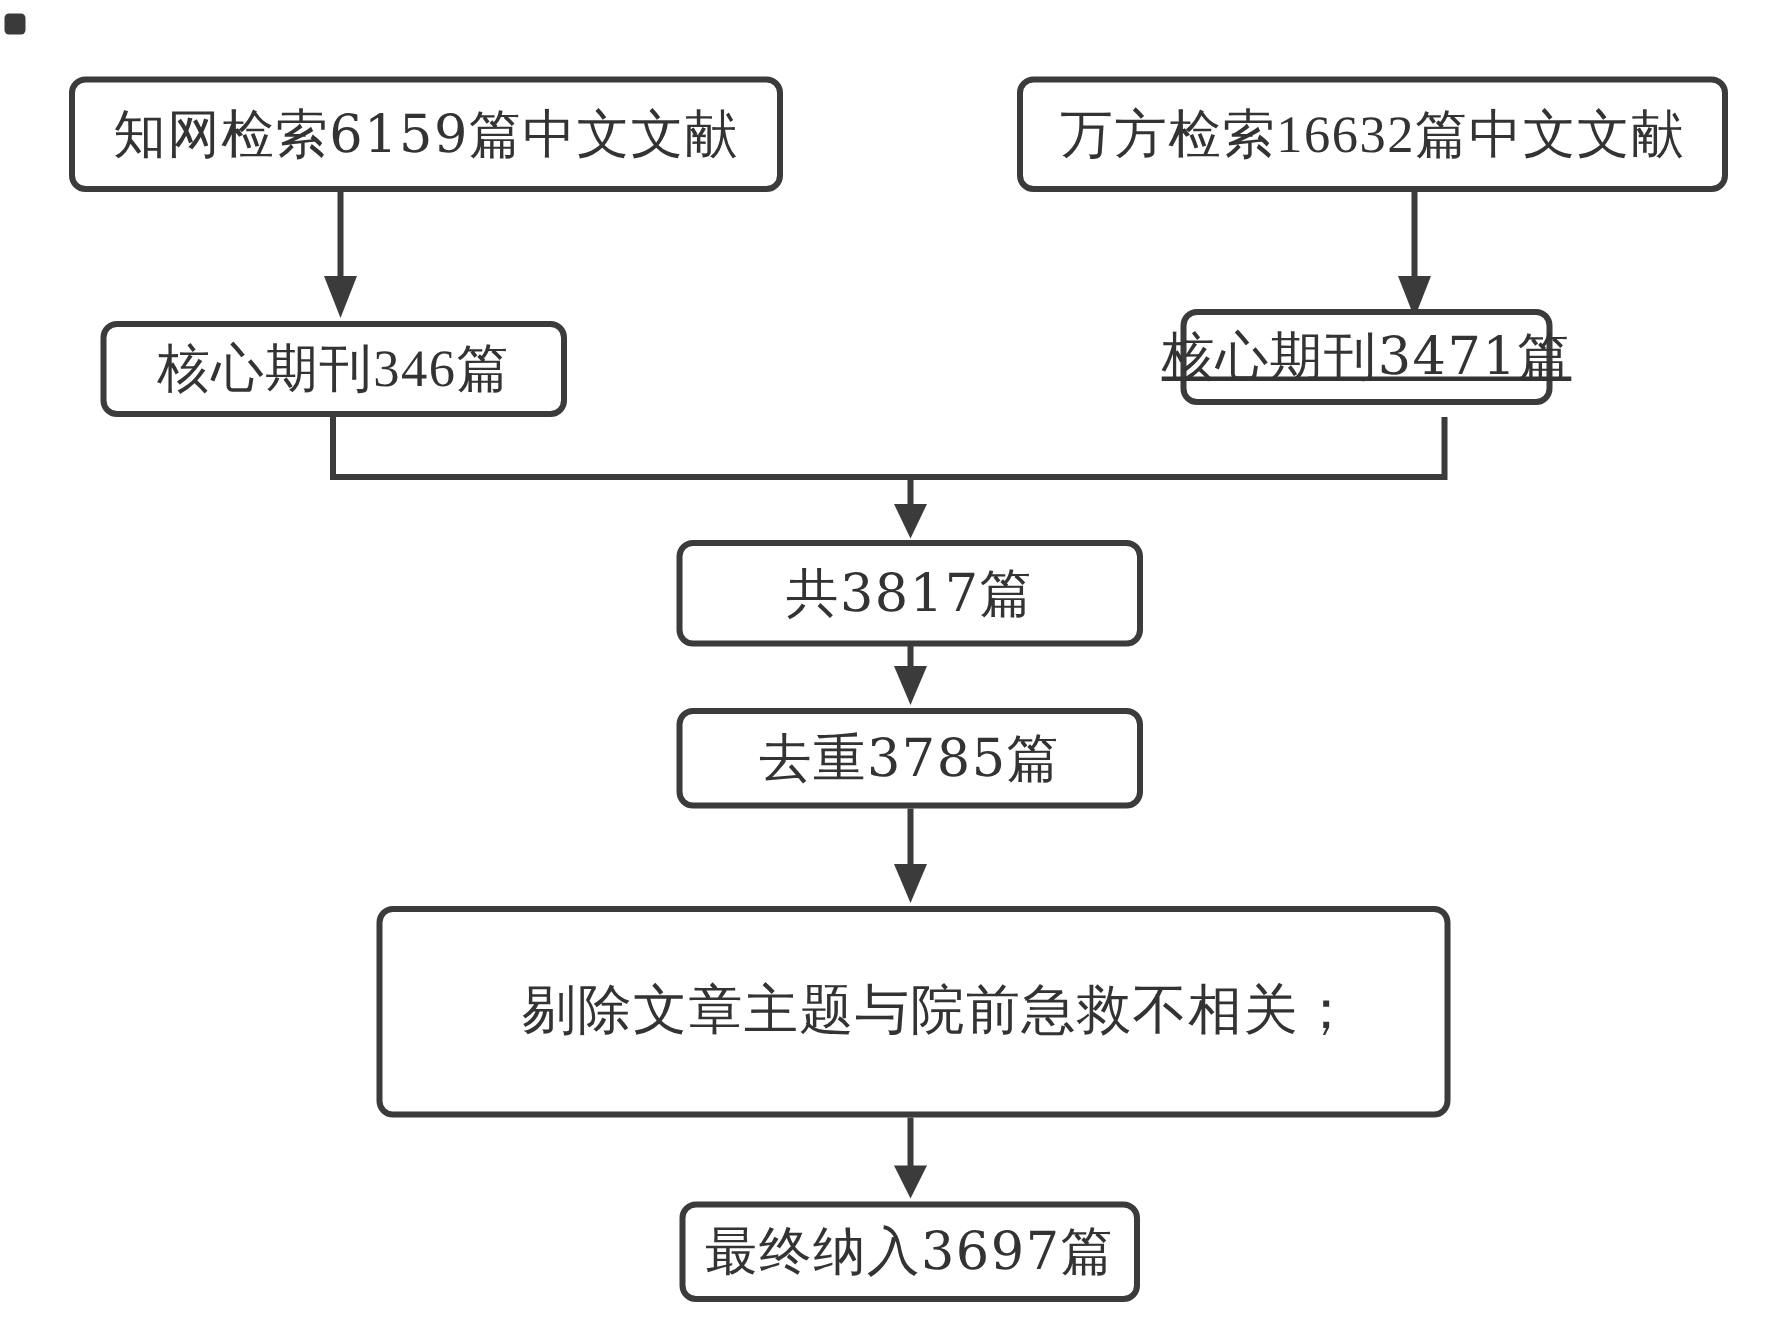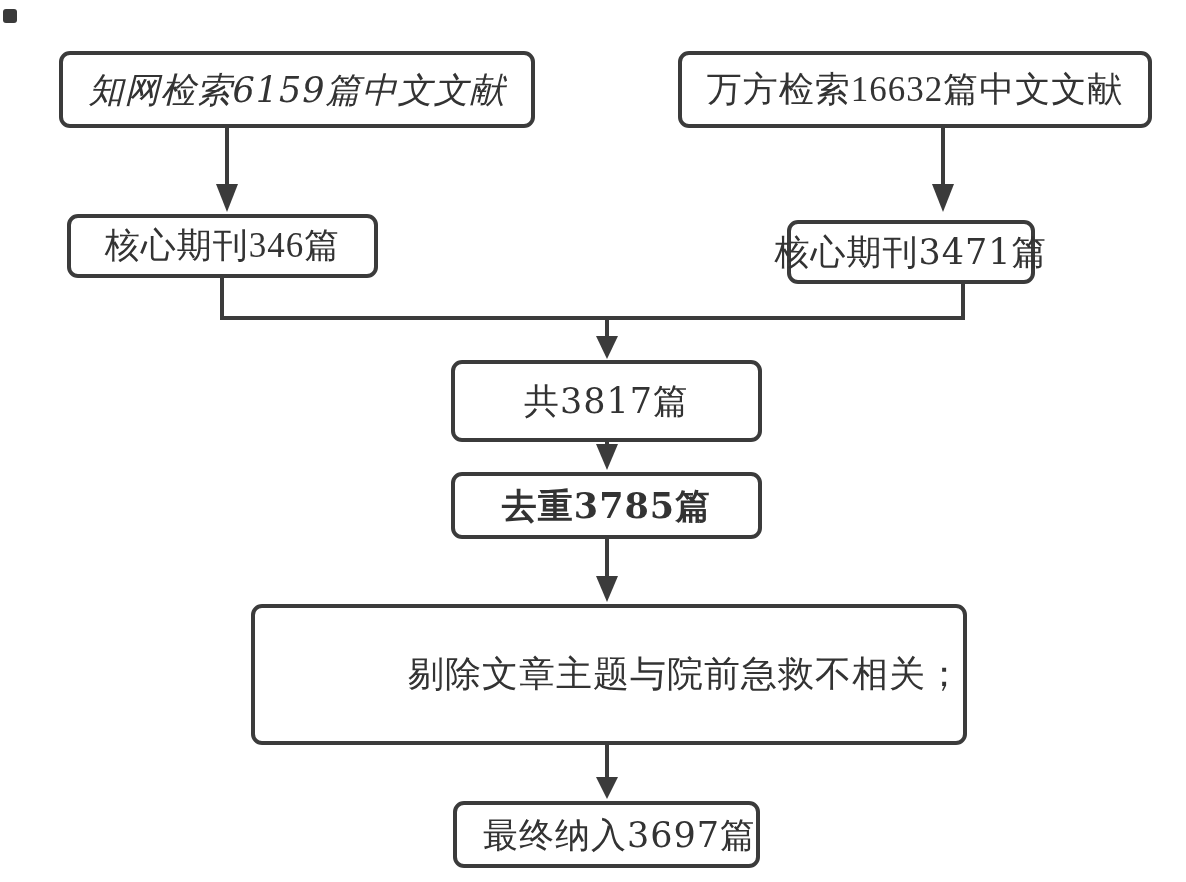--- a/index.html
+++ b/index.html
@@ -31,36 +31,36 @@
     border-radius: 11px;
     display: flex;
     align-items: center;
     justify-content: center;
     color: #333333;
     font-size: 35px;
     line-height: 1.2;
     white-space: nowrap;
     letter-spacing: 1px;
   }
-  .node-cnki-search   { left: 59px;  top: 51px;  width: 476px; height: 77px; font-style: italic; }
+  .node-cnki-search   { left: 46px;  top: 51px;  width: 476px; height: 77px; }
   .node-wanfang-search{ left: 678px; top: 51px;  width: 474px; height: 77px; font-family: Liberation Serif, serif; }
   .node-cnki-core     { left: 67px;  top: 214px; width: 311px; height: 64px; font-family: Liberation Serif, serif; }
-  .node-wanfang-core  { left: 787px; top: 220px; width: 248px; height: 64px; }
-  .node-total         { left: 451px; top: 360px; width: 311px; height: 82px; }
-  .node-dedup         { left: 451px; top: 472px; width: 311px; height: 67px; font-weight: bold; }
+  .node-wanfang-core  { left: 787px; top: 206px; width: 248px; height: 64px; text-decoration: underline; }
+  .node-total         { left: 451px; top: 360px; width: 311px; height: 71px; }
+  .node-dedup         { left: 451px; top: 472px; width: 311px; height: 67px; }
   .node-exclusion {
     left: 251px; top: 604px; width: 716px; height: 141px;
     flex-direction: column;
-    align-items: flex-end;
+    align-items: center;
     justify-content: center;
     padding-left: 33px;
     font-size: 36px;
     line-height: 1.45;
   }
-  .node-final         { left: 453px; top: 801px; width: 307px; height: 67px; justify-content: flex-end; }
+  .node-final         { left: 453px; top: 801px; width: 307px; height: 67px; }
   .stray-mark {
     position: absolute;
     left: 3px;
     top: 9px;
     width: 14px;
     height: 14px;
     background: #3a3a3a;
     border-radius: 3px;
   }
 </style>

